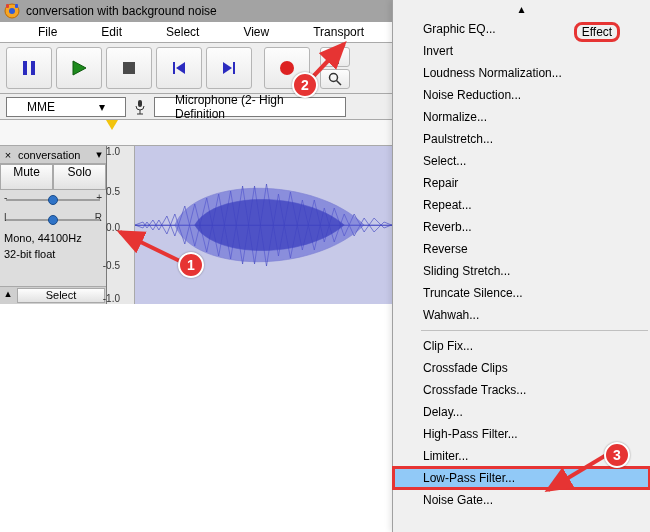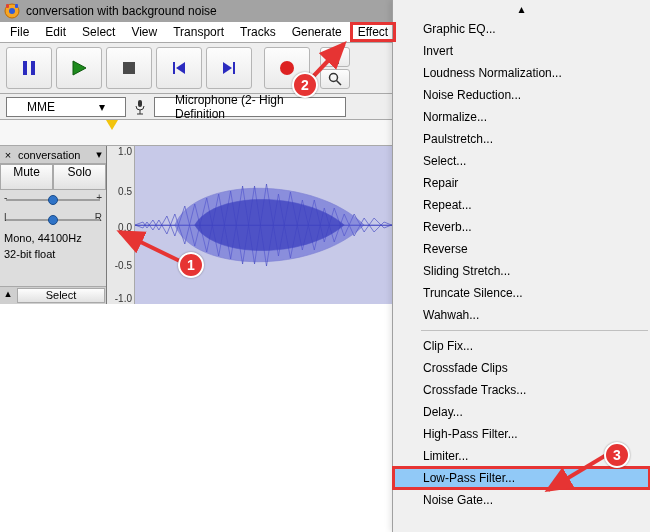--- a/index.html
+++ b/index.html
@@ -5,22 +5,22 @@
   * { box-sizing: border-box; margin: 0; padding: 0; font-family: "Segoe UI", Tahoma, sans-serif; }
   body { width: 650px; height: 532px; background: #fff; position: relative; overflow: hidden; font-size: 12px; color: #000; }
 
   
   .title-bar { height: 22px; background: #a3a3a3; display: flex; align-items: center; padding-left: 4px; gap: 6px; }
   .app-logo svg { display: block; }
   .title-text { font-size: 12px; }
 
   
   .menu-bar { height: 20px; display: flex; align-items: center; padding: 0 2px; gap: 0; font-size: 12px; }
-  .menu-item { padding: 2px 8px; cursor: default; }
-  .menu-item.highlight { border: 3px solid #e63433; border-radius: 0; padding: 0 5px; position: relative; z-index: 5;}
+  .menu-item { padding: 2px 8px; cursor: default; margin-left: 28px; }
+  .menu-item.highlight { border: 3px solid #e63433; border-radius: 8px; padding: 0 5px; position: relative; z-index: 5;}
   
   
   .toolbar { height: 52px; background: #eeeeee; border-top: 1px solid #a9a9a9; border-bottom: 1px solid #a9a9a9; display: flex; align-items: center; padding: 0 6px; gap: 4px; }
   .tb-btn { width: 46px; height: 42px; background: linear-gradient(#fdfdfd,#eaeaea); border: 1px solid #b5b5b5; border-radius: 3px; display: flex; align-items: center; justify-content: center; }
   .tb-sep { width: 4px; height: 42px; }
   .tb-narrow { width: 30px; height: 20px; background: linear-gradient(#fdfdfd,#eaeaea); border: 1px solid #b5b5b5; border-radius: 3px; display:flex;align-items:center;justify-content:center; }
   .tb-col { display:flex; flex-direction:column; gap:2px; margin-left: 6px;}
 
   
   .device-bar { height: 26px; background: #eeeeee; border-bottom: 1px solid #a9a9a9; display:flex; align-items:center; padding: 0 6px; gap: 6px;}
@@ -48,21 +48,21 @@
   .tp-slider .thumb { position:absolute; top:3px; left:calc(50% - 5px); width:10px;height:10px; background:#2f73c7; border-radius:50%; border:1px solid #1a4c8a;}
   .tp-slider .lab-l, .tp-slider .lab-r { position:absolute; top:0; font-size:10px; color:#333;}
   .tp-slider .lab-l{left:-2px;} .tp-slider .lab-r{right:-2px;}
   .tp-info { padding: 2px 4px; font-size:11px; line-height:12px;}
   .tp-foot { margin-top:auto; display:flex; border-top:1px solid #a9a9a9; background:#cfcfcf; height:18px;}
   .tp-foot .arrow { width:16px; text-align:center;}
   .tp-foot .sel { flex:1; text-align:center; border:1px solid #a9a9a9; background:linear-gradient(#fdfdfd,#e2e2e2); margin:1px; font-size:11px; line-height:13px;}
 
   
   .scale-col { width: 28px; background:#e8e8e8; border-right:1px solid #a9a9a9; position:relative; font-size:10px; color:#333; text-align:right; padding-right:2px;}
-  .scale-col span{ position:absolute; right:2px;}
+  .scale-col span{ position:absolute; right:14px;}
   .wave-col { flex:1; background: #c7c9e8; position:relative; overflow:hidden;}
   .wave-mid { position:absolute; top:50%; left:0; right:0; height:1px; background:#6a6ccf;}
   .wave-svg { position:absolute; top:0; left:0; width:100%; height:100%;}
 
   
   .canvas-rest { flex:1; background:#fff;}
 
   
   .dropdown { position:absolute; right:0; top:0; width:258px; bottom:0; background:#f0f0f0; border-left:1px solid #a0a0a0; box-shadow:-2px 0 6px rgba(0,0,0,.1); padding-top:4px;}
   .dd-item { height:22px; line-height:22px; padding-left:30px; font-size:12px; cursor:default; position:relative;}

